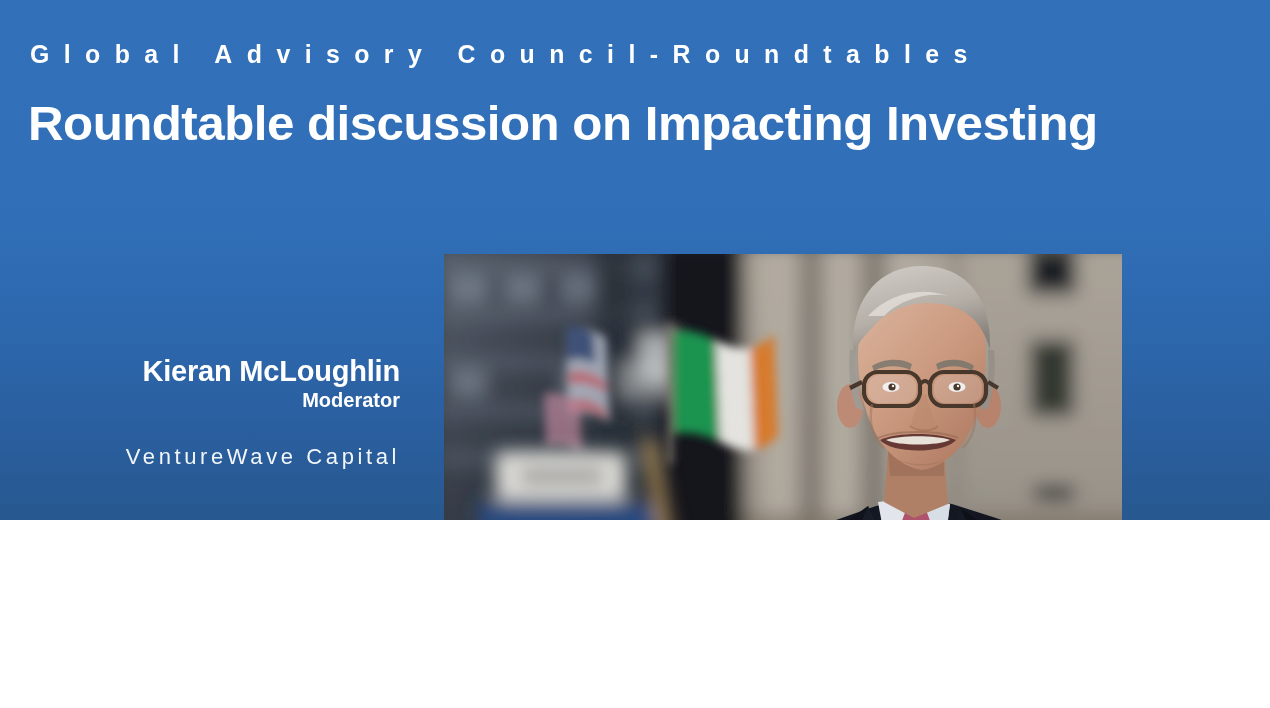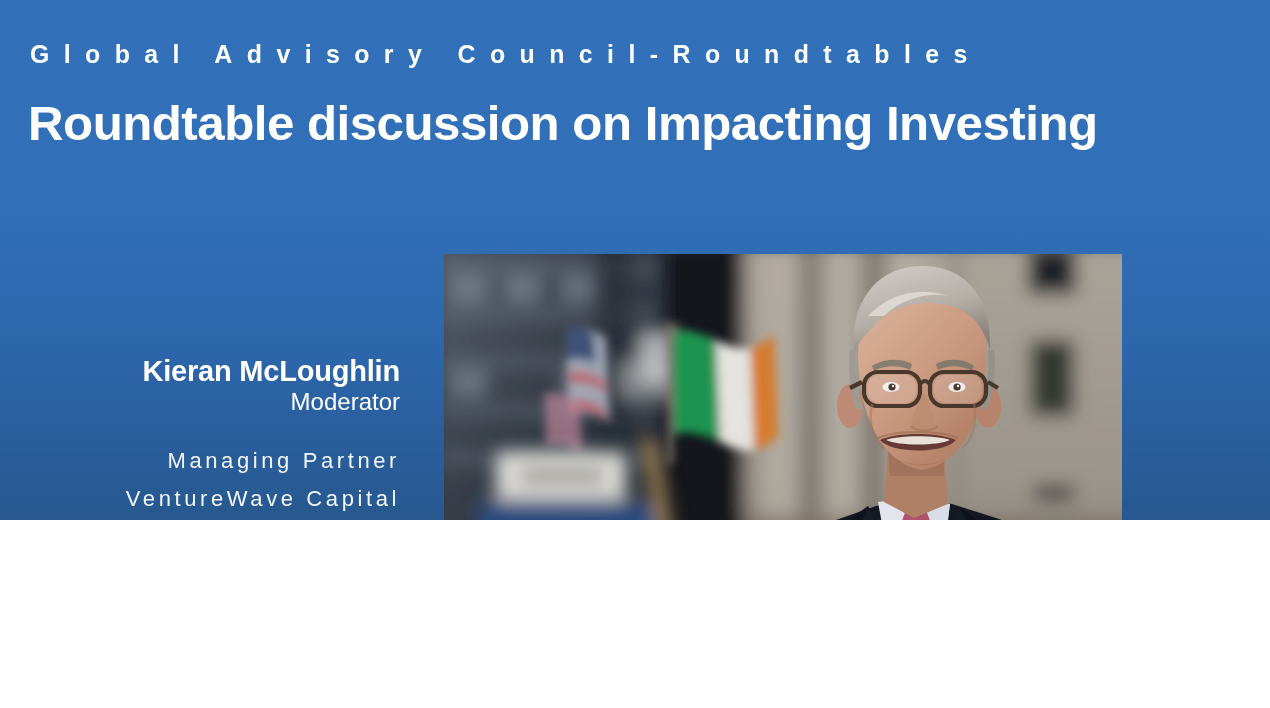--- a/index.html
+++ b/index.html
@@ -60,22 +60,22 @@
     color:#ffffff;
   }
   .speaker-name {
     font-size:29px;
     font-weight:bold;
     letter-spacing:-0.2px;
     line-height:1.08;
     white-space:nowrap;
   }
   .speaker-role {
-    font-size:24px;
-    font-weight:normal;
+    font-size:20px;
+    font-weight:bold;
     letter-spacing:0px;
     line-height:1.12;
     margin-top:2px;
     white-space:nowrap;
   }
   .speaker-sub {
     margin-top:26px;
   }
   .speaker-sub-line {
     font-size:22px;
@@ -102,21 +102,20 @@
 <div class="slide">
 
   <div class="kicker">Global Advisory Council-Roundtables</div>
 
   <div class="title">Roundtable discussion on Impacting Investing</div>
 
   <div class="speaker">
     <div class="speaker-name">Kieran McLoughlin</div>
     <div class="speaker-role">Moderator</div>
     <div class="speaker-sub">
-      <div class="speaker-sub-line">Managing Partner</div>
       <div class="speaker-sub-line">VentureWave Capital</div>
     </div>
   </div>
 
   <div class="photo">
     <svg viewBox="0 0 678 399" preserveAspectRatio="xMidYMid slice">
       <defs>
         <filter id="blurHeavy" x="-12%" y="-12%" width="124%" height="124%">
           <feGaussianBlur stdDeviation="9"></feGaussianBlur>
         </filter>

